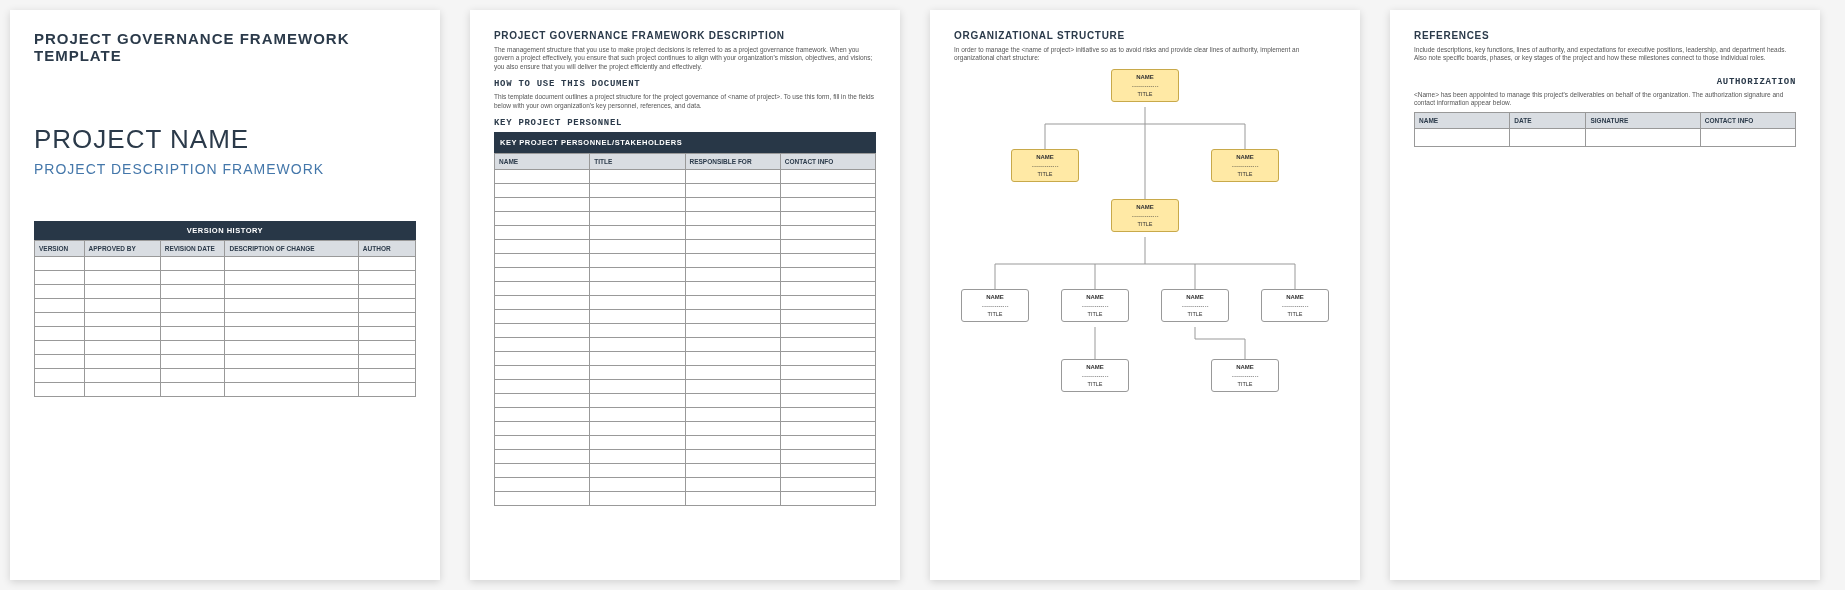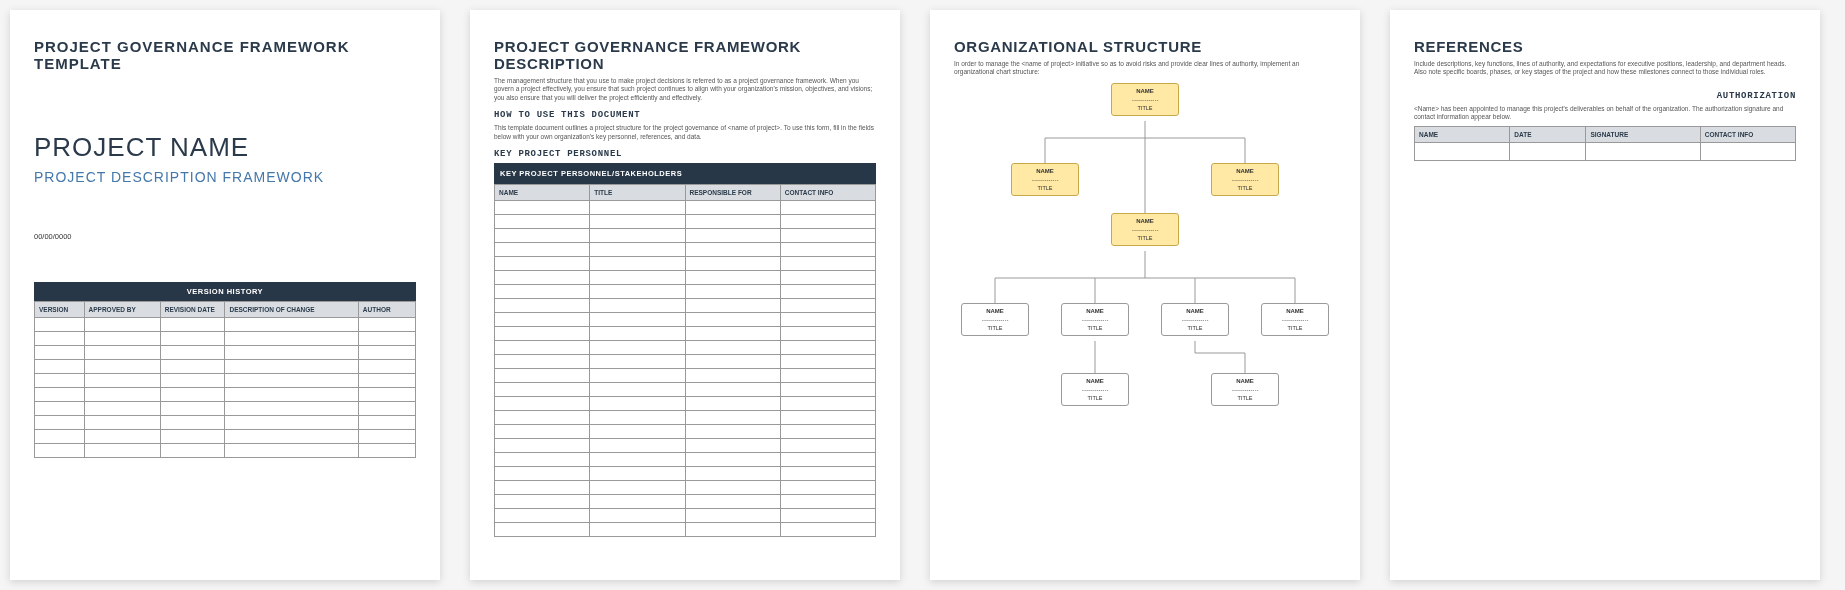--- a/index.html
+++ b/index.html
@@ -10,21 +10,21 @@
     gap: 30px;
     padding: 10px;
     width: 1845px;
     height: 590px;
   }
   .page {
     background: #fff;
     width: 430px;
     height: 570px;
     box-shadow: 0 2px 8px rgba(0,0,0,0.15);
-    padding: 28px 24px;
+    padding: 20px 24px;
     font-size: 7px;
     color: #333;
     overflow: hidden;
     flex-shrink: 0;
   }
   .p1-title { color:#2b3a4a; font-size:15px; font-weight:bold; letter-spacing:1px; }
   .p1-project { color:#2b3a4a; font-size:26px; font-weight:400; margin-top:60px; letter-spacing:1px; }
   .p1-sub { color:#4477aa; font-size:14px; margin-top:6px; letter-spacing:1px; }
   .p1-meta { margin-top:44px; font-size:7.5px; color:#333; line-height:2.2; }
 
@@ -37,21 +37,21 @@
   }
   table.vh th, table.personnel th, table.auth th {
     background:#d9dde2; color:#2b3a4a; font-weight:bold; text-align:left;
     padding:4px 4px; border:1px solid #999; font-size:6.5px;
   }
   table.vh td, table.personnel td, table.auth td {
     border:1px solid #999; height:14px; padding:0 3px;
   }
   .vh-wrap { margin-top:36px; }
 
-  .section-h { font-size:15px; font-weight:bold; color:#2b3a4a; letter-spacing:0.7px; margin-bottom:5px; }
+  .section-h { font-size:10px; font-weight:bold; color:#2b3a4a; letter-spacing:0.7px; margin-bottom:5px; }
   .section-h2 { font-size:9px; font-weight:bold; color:#2b3a4a; letter-spacing:0.7px; margin:8px 0 4px;font-family:Liberation Mono, monospace; }
   .body-text { font-size:6.5px; color:#555; line-height:1.3; margin-bottom:3px; }
 
   .personnel-title {
     background:#283747; color:#fff; font-size:7.5px; font-weight:bold;
     padding:6px; letter-spacing:0.5px;
   }
 
   
   .orgchart { position:relative; width:100%; height:440px; margin-top:6px; }
@@ -73,21 +73,20 @@
   svg.connectors line { stroke:#999; stroke-width:1; }
 </style>
 </head>
 <body>
 
 <div class="page">
   <div class="p1-title">PROJECT GOVERNANCE FRAMEWORK TEMPLATE</div>
   <div class="p1-project">PROJECT NAME</div>
   <div class="p1-sub">PROJECT DESCRIPTION FRAMEWORK</div>
   <div class="p1-meta">
-    <div>00/00/0000</div>
   </div>
   <div class="vh-wrap">
     <div class="vh-title">VERSION HISTORY</div>
     <table class="vh">
       <tbody>
           <tr>
         <th style="width:13%">VERSION</th>
         <th style="width:20%">APPROVED BY</th>
         <th style="width:17%">REVISION DATE</th>
         <th style="width:35%">DESCRIPTION OF CHANGE</th>

